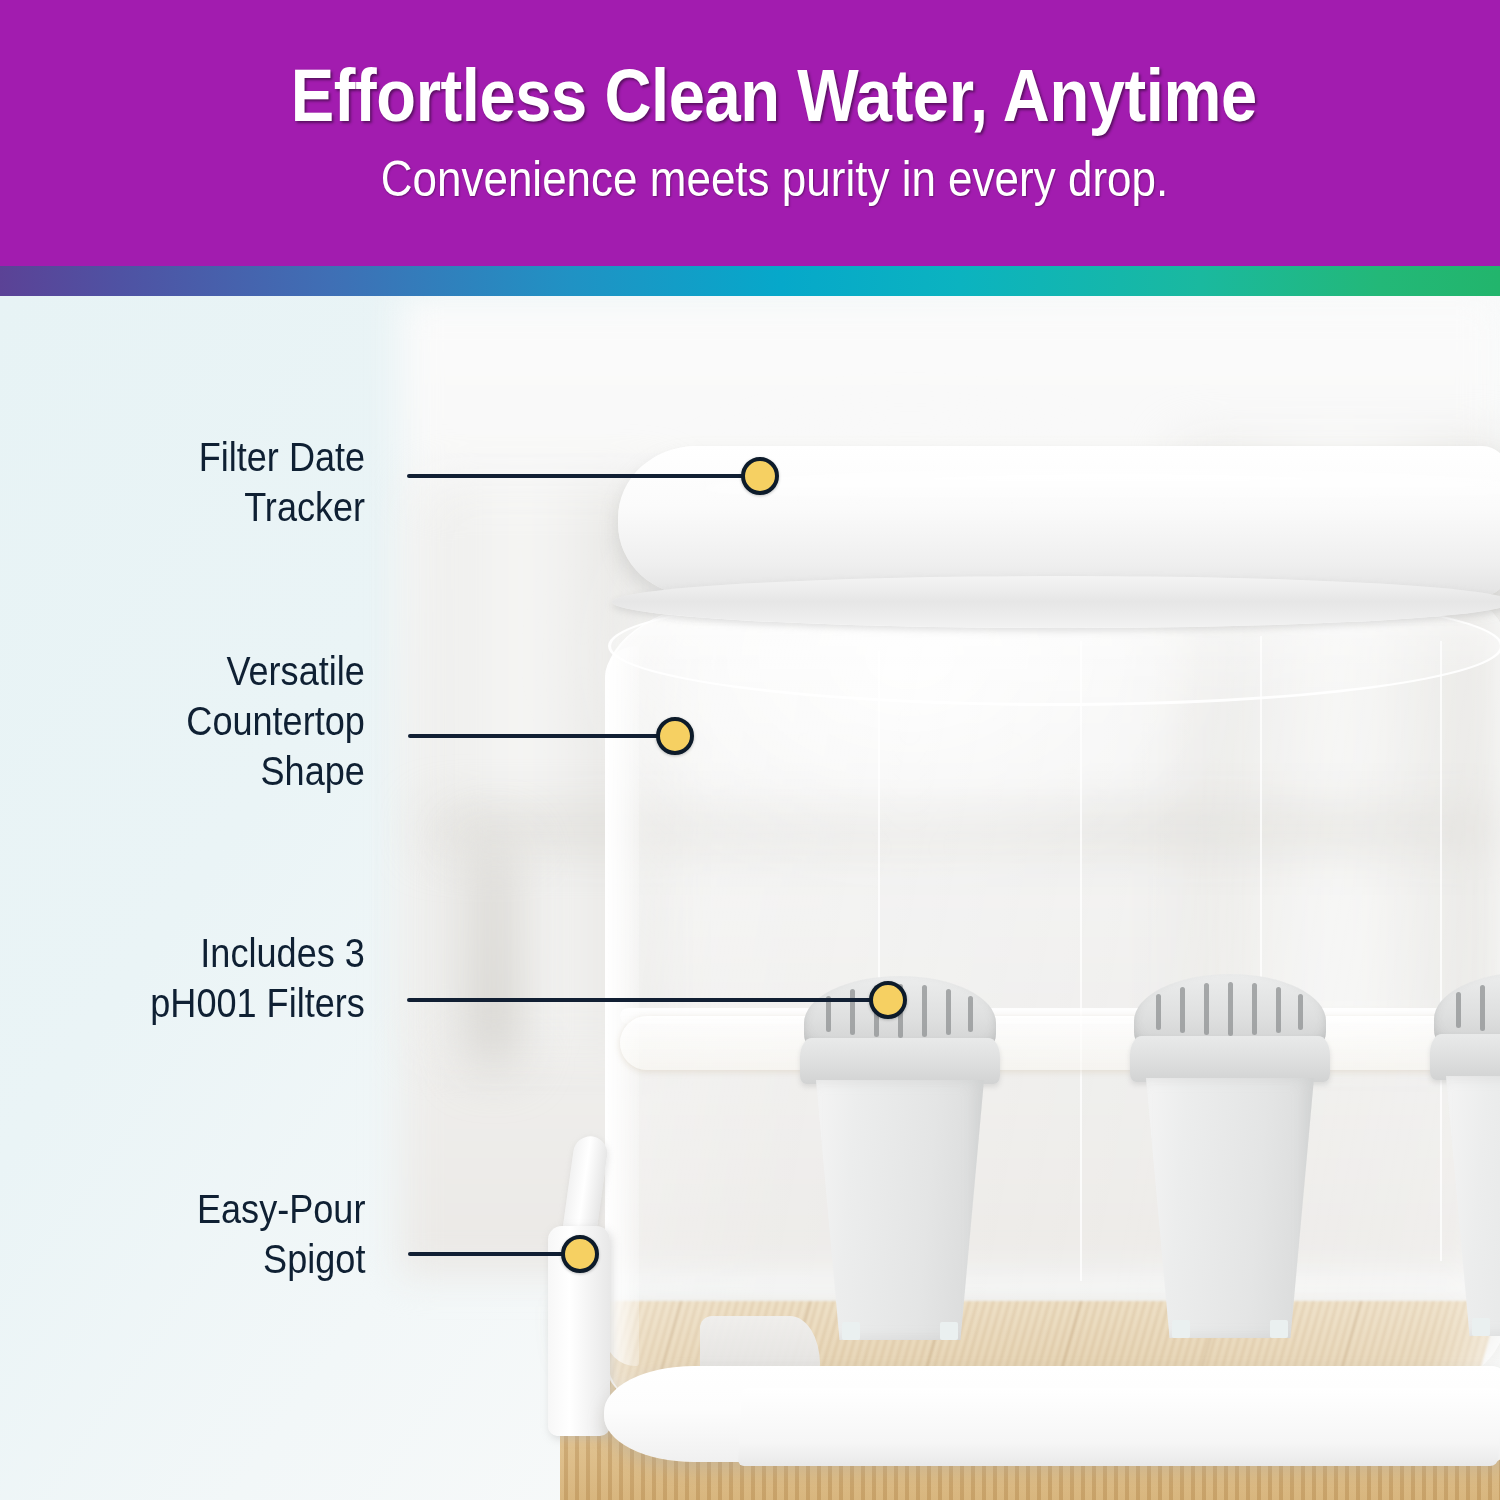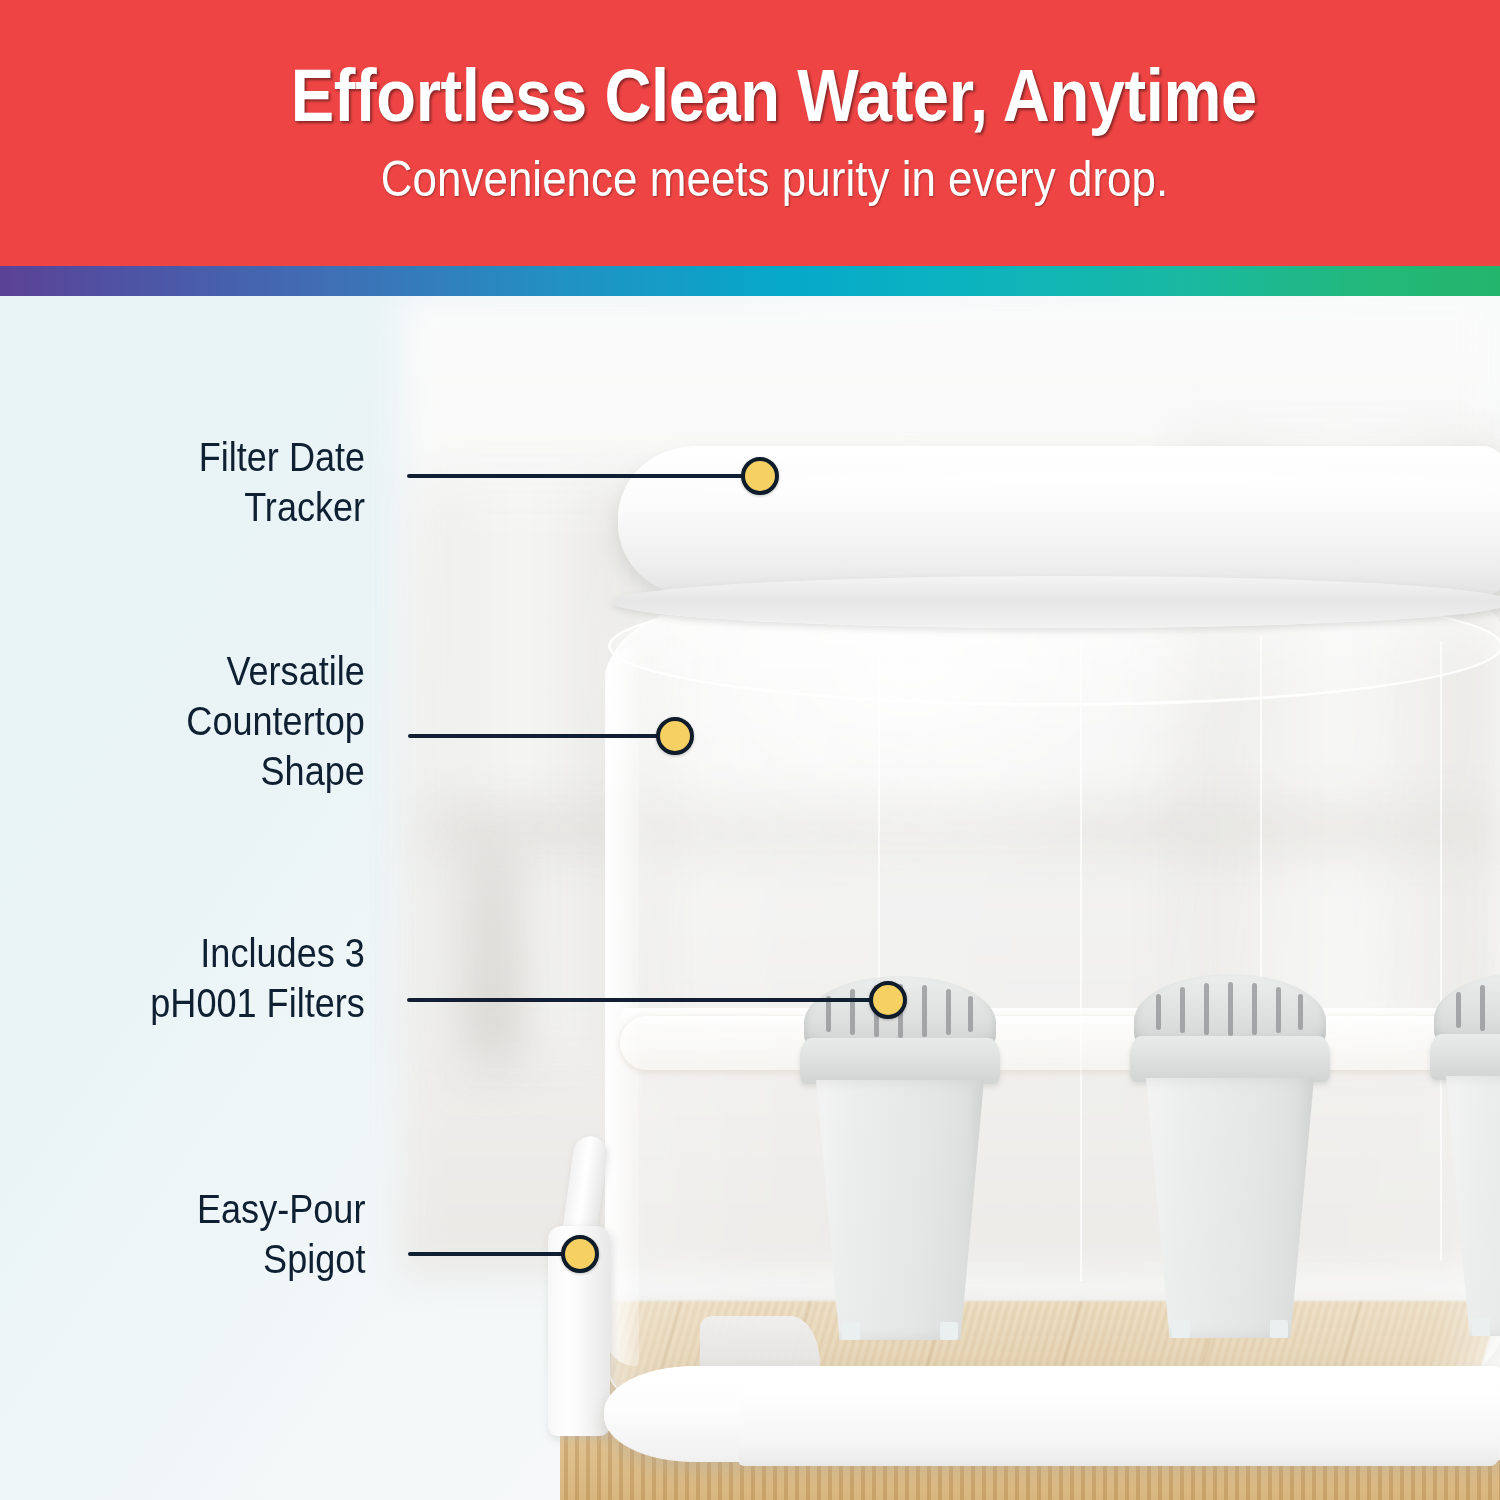--- a/index.html
+++ b/index.html
@@ -6,21 +6,21 @@
   html, body { width:1500px; height:1500px; overflow:hidden; }
   body {
     font-family:"Liberation Sans", sans-serif;
     background:#eaf4f6;
     position:relative;
   }
 
   
   #header {
     position:absolute; left:0; top:0; width:1500px; height:266px;
-    background:#ef4444;
+    background:#a21caf;
     display:flex; flex-direction:column;
     align-items:center; justify-content:center;padding-left:48px;
   }
   #headline {
     font-size:74px;
     font-weight:700;
     color:#ffffff;
     letter-spacing:-0.5px;
     transform:scaleX(0.88);
     transform-origin:center center;

